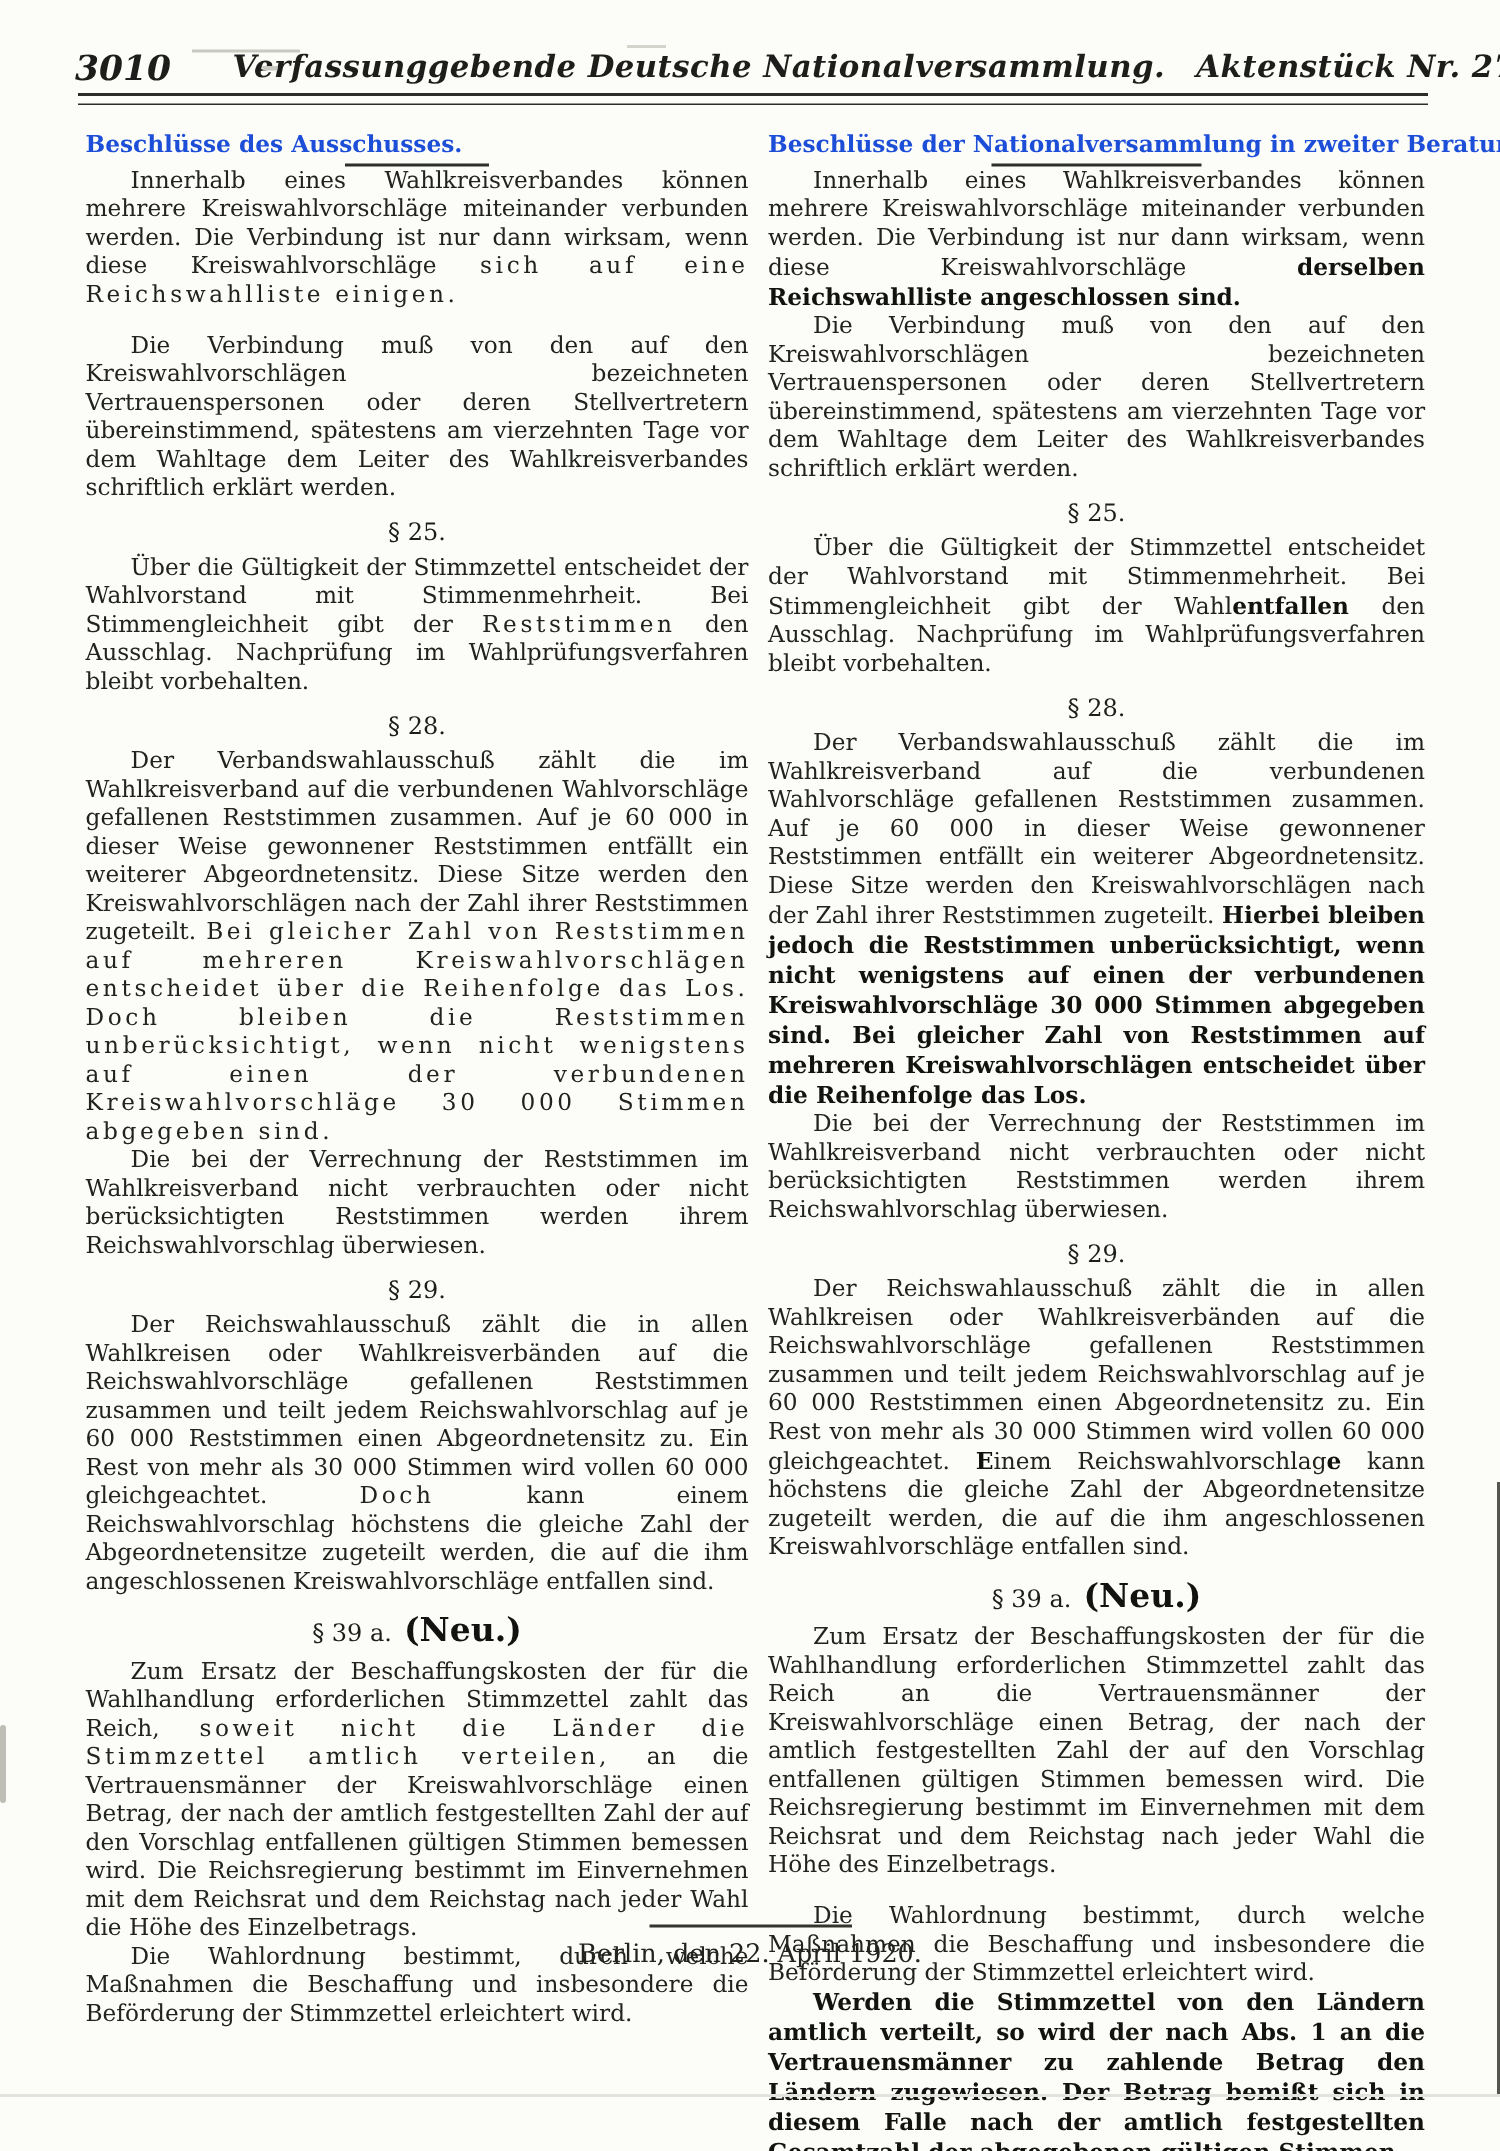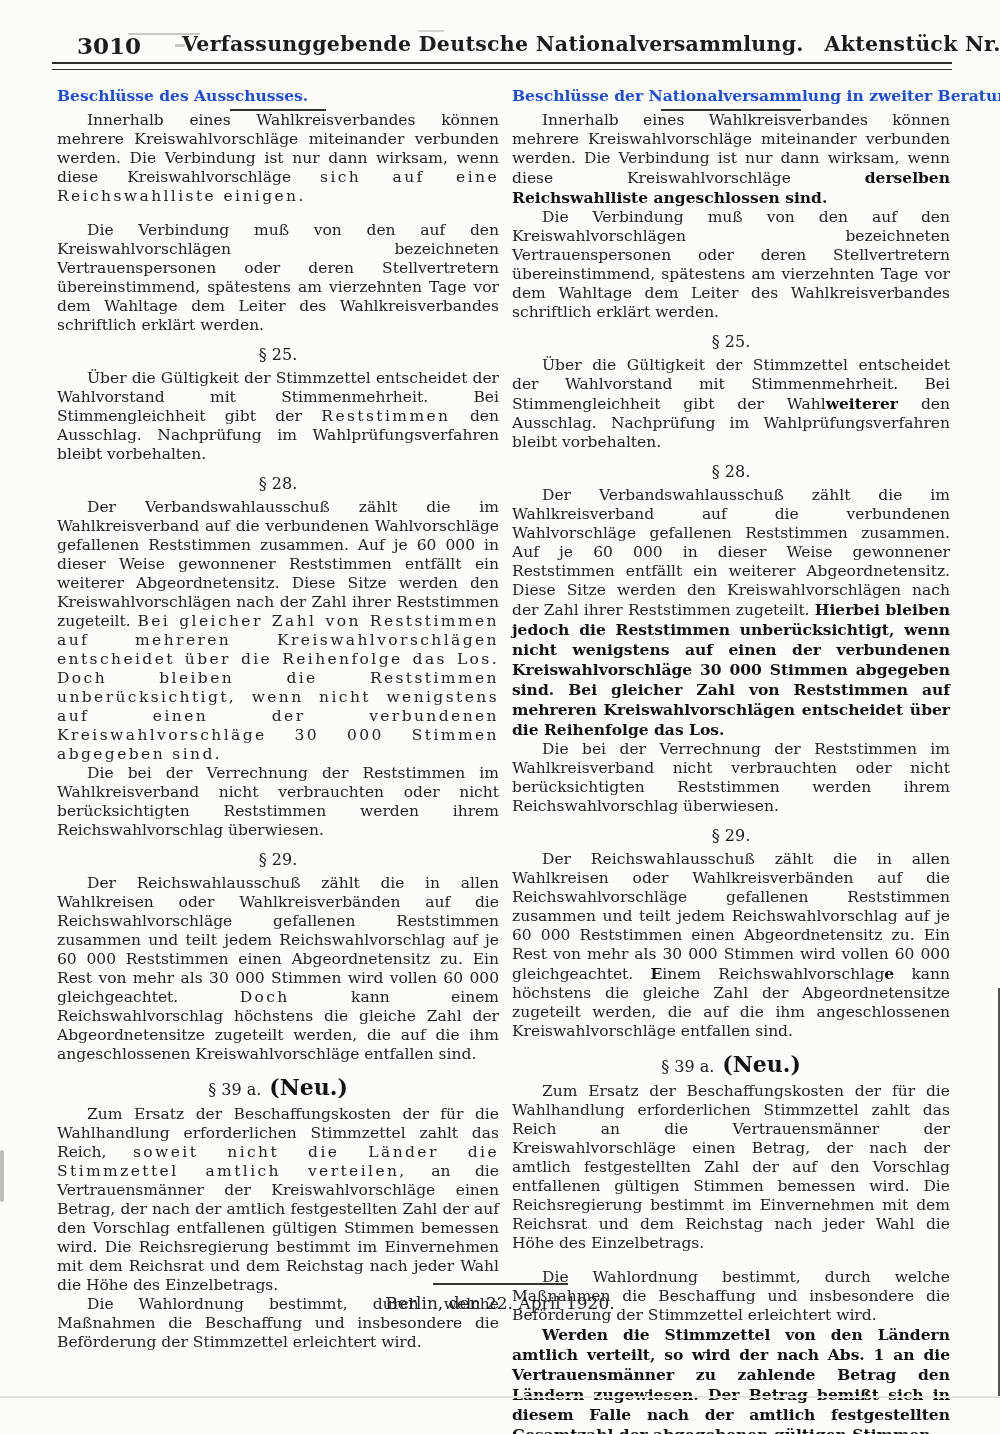--- a/index.html
+++ b/index.html
@@ -9,21 +9,21 @@
     font-family: "DejaVu Serif", serif;
     position: relative;
     overflow: hidden;
   }
   .page {
     position: absolute; inset: 0;
     background: #fcfcf9;
   }
   
   .page-header {
-    position: absolute; top: 30px; left: 72px; width: 895px; height: 32px;
+    position: absolute; top: 30px; left: 45px; width: 895px; height: 32px; font-style: italic;
   }
   .page-number {
     position: absolute; left: 5px; top: 2px;
     font-size: 23px; font-weight: bold; color: #1d1d1b;
   }
   .header-title {
     position: absolute; left: 0; right: 0; top: 2px;
     text-align: center; padding-left: 110px;
     font-size: 20.5px; font-weight: bold; color: #1d1d1b;
     white-space: nowrap; letter-spacing: 0.3px;
@@ -136,21 +136,21 @@
       </div>
   </div>
 
   <div class="col col-right">
     <div class="col-head">Beschlüsse der Nationalversammlung in zweiter Beratung.</div>
     <div class="col-head-rule"></div>
     <div class="col-body">
         <p class="para"><span>Innerhalb eines Wahlkreisverbandes können mehrere Kreiswahlvorschläge miteinander verbunden werden. Die Verbindung ist nur dann wirksam, wenn diese Kreiswahlvorschläge </span><span class="run-bold">derselben Reichswahlliste angeschlossen sind.</span></p>
         <p class="para"><span>Die Verbindung muß von den auf den Kreiswahlvorschlägen bezeichneten Vertrauenspersonen oder deren Stellvertretern übereinstimmend, spätestens am vierzehnten Tage vor dem Wahltage dem Leiter des Wahlkreisverbandes schriftlich erklärt werden.</span></p>
         <div class="sect-heading"><span>§ 25.</span></div>
-        <p class="para"><span>Über die Gültigkeit der Stimmzettel entscheidet der Wahlvorstand mit Stimmenmehrheit. Bei Stimmengleichheit gibt der Wahl</span><span class="run-bold">weiterer</span><span> den Ausschlag. Nachprüfung im Wahlprüfungsverfahren bleibt vorbehalten.</span></p>
+        <p class="para"><span>Über die Gültigkeit der Stimmzettel entscheidet der Wahlvorstand mit Stimmenmehrheit. Bei Stimmengleichheit gibt der Wahl</span><span class="run-bold">entfallen</span><span> den Ausschlag. Nachprüfung im Wahlprüfungsverfahren bleibt vorbehalten.</span></p>
         <div class="sect-heading"><span>§ 28.</span></div>
         <p class="para"><span>Der Verbandswahlausschuß zählt die im Wahlkreisverband auf die verbundenen Wahlvorschläge gefallenen Reststimmen zusammen. Auf je 60 000 in dieser Weise gewonnener Reststimmen entfällt ein weiterer Abgeordnetensitz. Diese Sitze werden den Kreiswahlvorschlägen nach der Zahl ihrer Reststimmen zugeteilt. </span><span class="run-bold">Hierbei bleiben jedoch die Reststimmen unberücksichtigt, wenn nicht wenigstens auf einen der verbundenen Kreiswahlvorschläge 30 000 Stimmen abgegeben sind. Bei gleicher Zahl von Reststimmen auf mehreren Kreiswahlvorschlägen entscheidet über die Reihenfolge das Los.</span></p>
         <p class="para"><span>Die bei der Verrechnung der Reststimmen im Wahlkreisverband nicht verbrauchten oder nicht berücksichtigten Reststimmen werden ihrem Reichswahlvorschlag überwiesen.</span></p>
         <div class="sect-heading"><span>§ 29.</span></div>
         <p class="para"><span>Der Reichswahlausschuß zählt die in allen Wahlkreisen oder Wahlkreisverbänden auf die Reichswahlvorschläge gefallenen Reststimmen zusammen und teilt jedem Reichswahlvorschlag auf je 60 000 Reststimmen einen Abgeordnetensitz zu. Ein Rest von mehr als 30 000 Stimmen wird vollen 60 000 gleichgeachtet. </span><span class="run-bold">E</span><span>inem Reichswahlvorschlag</span><span class="run-bold">e</span><span> kann höchstens die gleiche Zahl der Abgeordnetensitze zugeteilt werden, die auf die ihm angeschlossenen Kreiswahlvorschläge entfallen sind.</span></p>
         <div class="sect-heading"><span>§ 39 a. </span><span class="run-bold">(Neu.)</span></div>
         <p class="para"><span>Zum Ersatz der Beschaffungskosten der für die Wahlhandlung erforderlichen Stimmzettel zahlt das Reich an die Vertrauensmänner der Kreiswahlvorschläge einen Betrag, der nach der amtlich festgestellten Zahl der auf den Vorschlag entfallenen gültigen Stimmen bemessen wird. Die Reichsregierung bestimmt im Einvernehmen mit dem Reichsrat und dem Reichstag nach jeder Wahl die Höhe des Einzelbetrags.</span></p>
         <p class="para gap"><span>Die Wahlordnung bestimmt, durch welche Maßnahmen die Beschaffung und insbesondere die Beförderung der Stimmzettel erleichtert wird.</span></p>
         <p class="para"><span class="run-bold">Werden die Stimmzettel von den Ländern amtlich verteilt, so wird der nach Abs. 1 an die Vertrauensmänner zu zahlende Betrag den Ländern zugewiesen. Der Betrag bemißt sich in diesem Falle nach der amtlich festgestellten Gesamtzahl der abgegebenen gültigen Stimmen.</span></p>
       </div>

